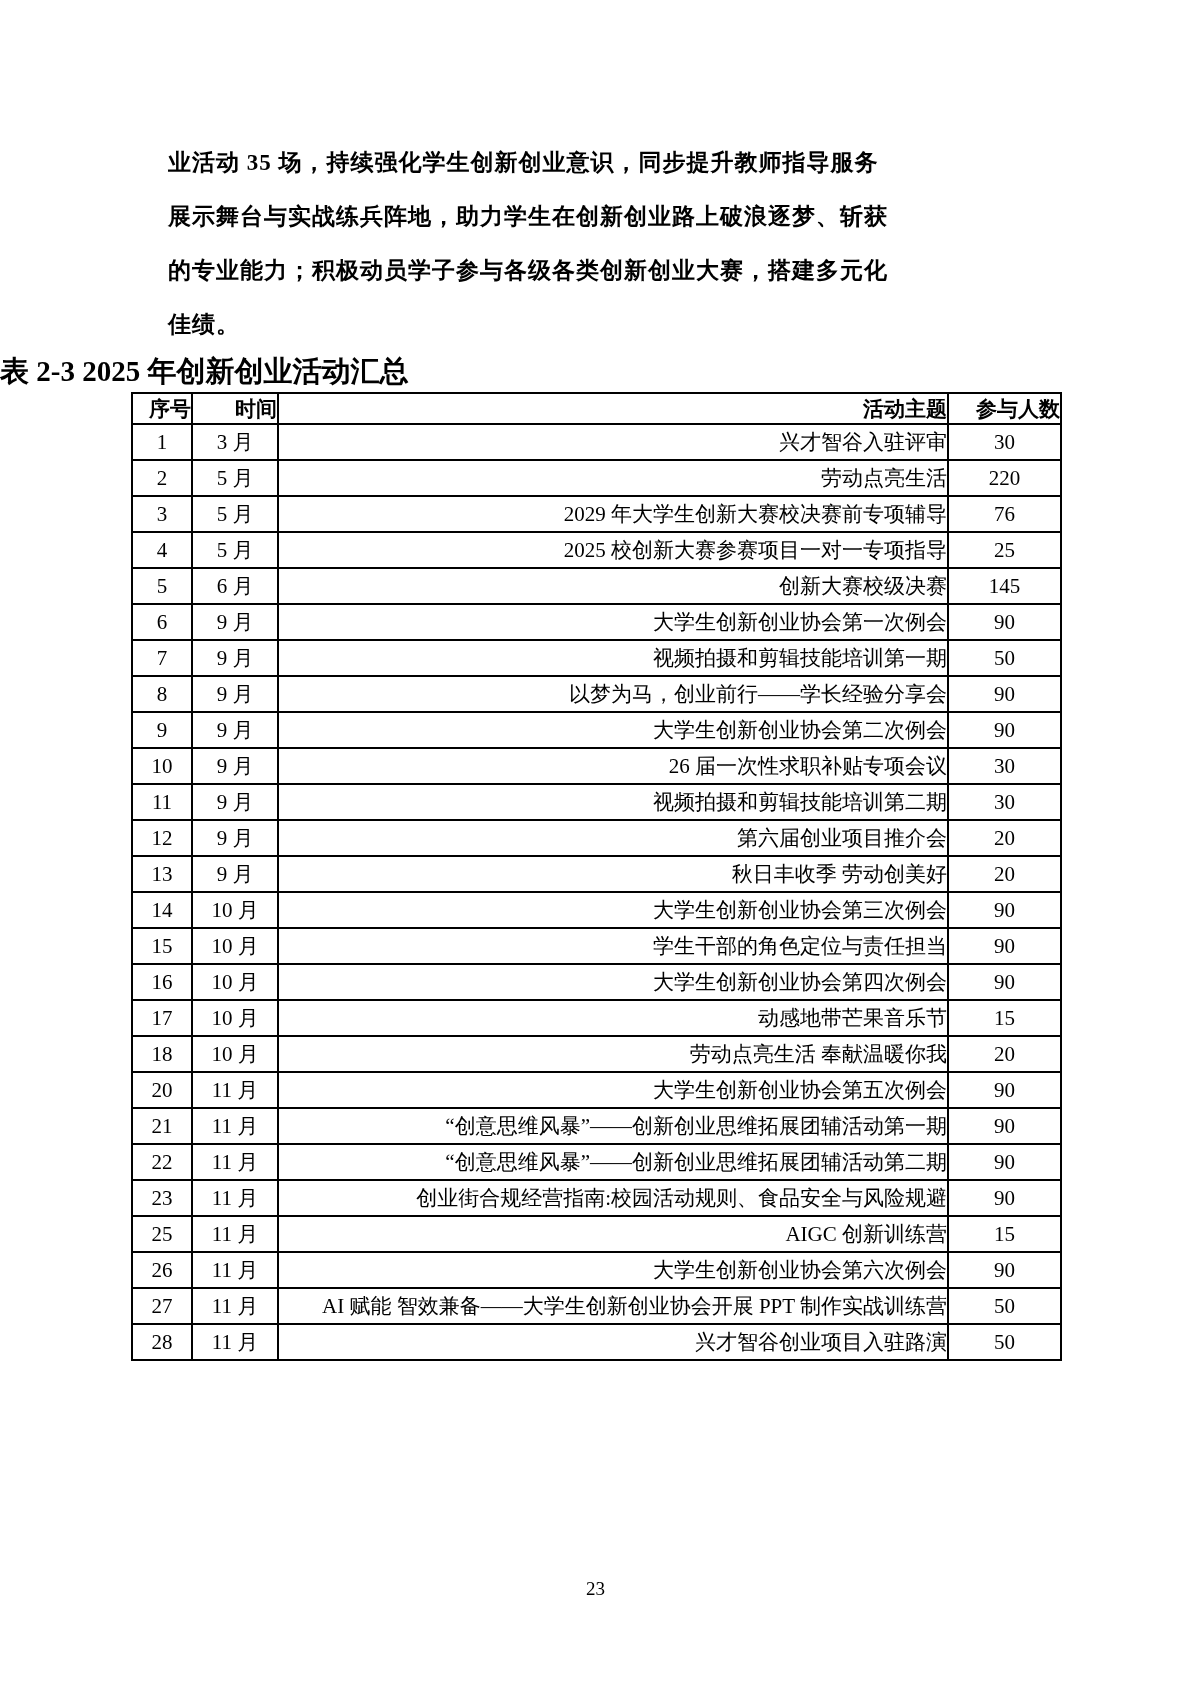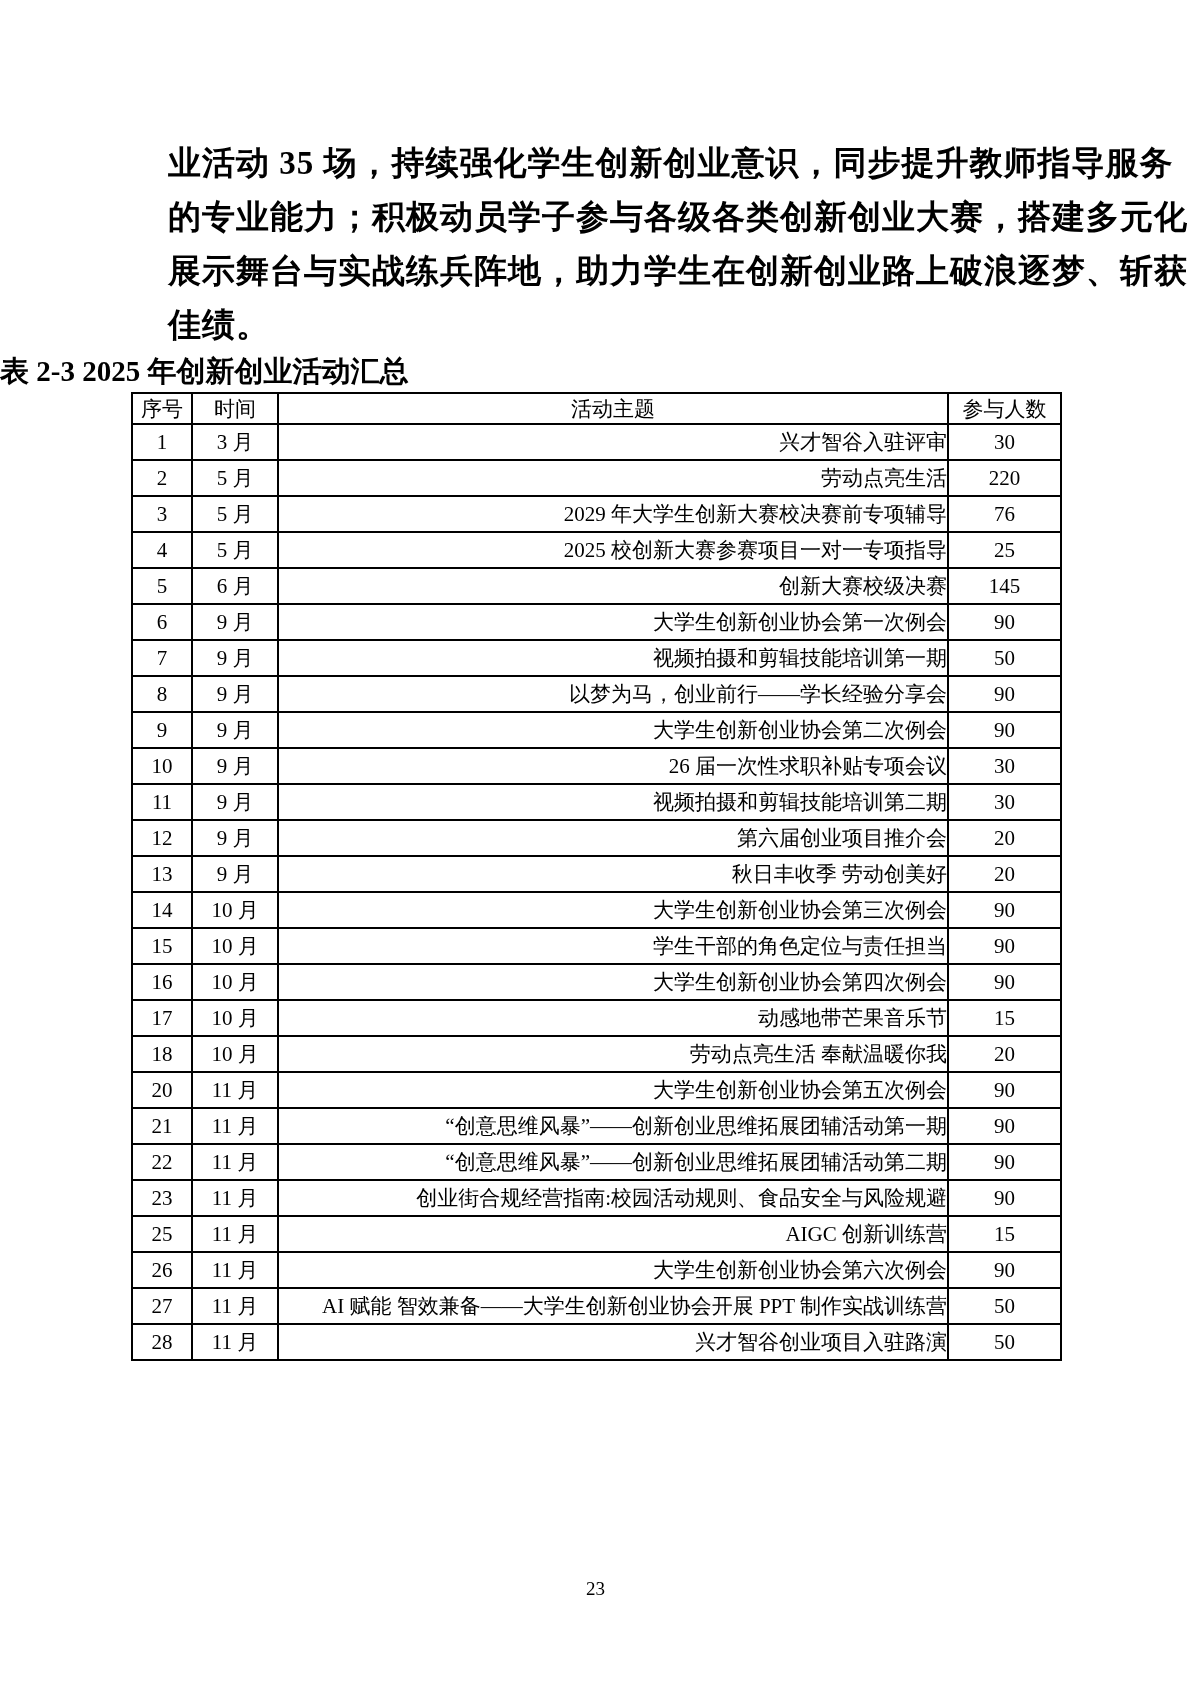--- a/index.html
+++ b/index.html
@@ -14,21 +14,21 @@
     background: #ffffff;
     font-family: "Liberation Serif", "DejaVu Serif", serif;
     color: #000000;
     overflow: hidden;
   }
   .paragraph {
     position: absolute;
     left: 168px;
     top: 136px;
     width: 856px;
-    font-size: 33px;
+    font-size: 23px;
     line-height: 54px;
     font-weight: 600;
     letter-spacing: 1px;
     text-align: justify;
   }
   .paragraph .para-line {
     display: block;
     white-space: nowrap;
   }
   .table-title {
@@ -52,22 +52,22 @@
   table.activities th,
   table.activities td {
     border: 2px solid #000000;
     font-size: 21px;
     padding: 0;
     overflow: hidden;
     white-space: nowrap;
   }
   table.activities th {
     height: 29px;
-    font-weight: normal;
-    text-align: center;
+    font-weight: bold;
+    text-align: right;
   }
   table.activities td {
     height: 34px;
     text-align: center;
     font-weight: normal;
   }
   table.activities td.theme-cell {
     text-align: right;
     padding-left: 14px;
   }
@@ -84,22 +84,22 @@
     font-size: 19px;
   }
 </style>
 </head>
 <body>
 
 <div class="page">
 
   <div class="paragraph">
     <span class="para-line">业活动 35 场，持续强化学生创新创业意识，同步提升教师指导服务</span>
+    <span class="para-line">展示舞台与实战练兵阵地，助力学生在创新创业路上破浪逐梦、斩获</span>
     <span class="para-line">的专业能力；积极动员学子参与各级各类创新创业大赛，搭建多元化</span>
-    <span class="para-line">展示舞台与实战练兵阵地，助力学生在创新创业路上破浪逐梦、斩获</span>
     <span class="para-line">佳绩。</span>
   </div>
 
   <div class="table-title">表 2-3 2025 年创新创业活动汇总</div>
 
   <table class="activities">
     <colgroup>
       <col class="col-no">
       <col class="col-month">
       <col class="col-theme">

